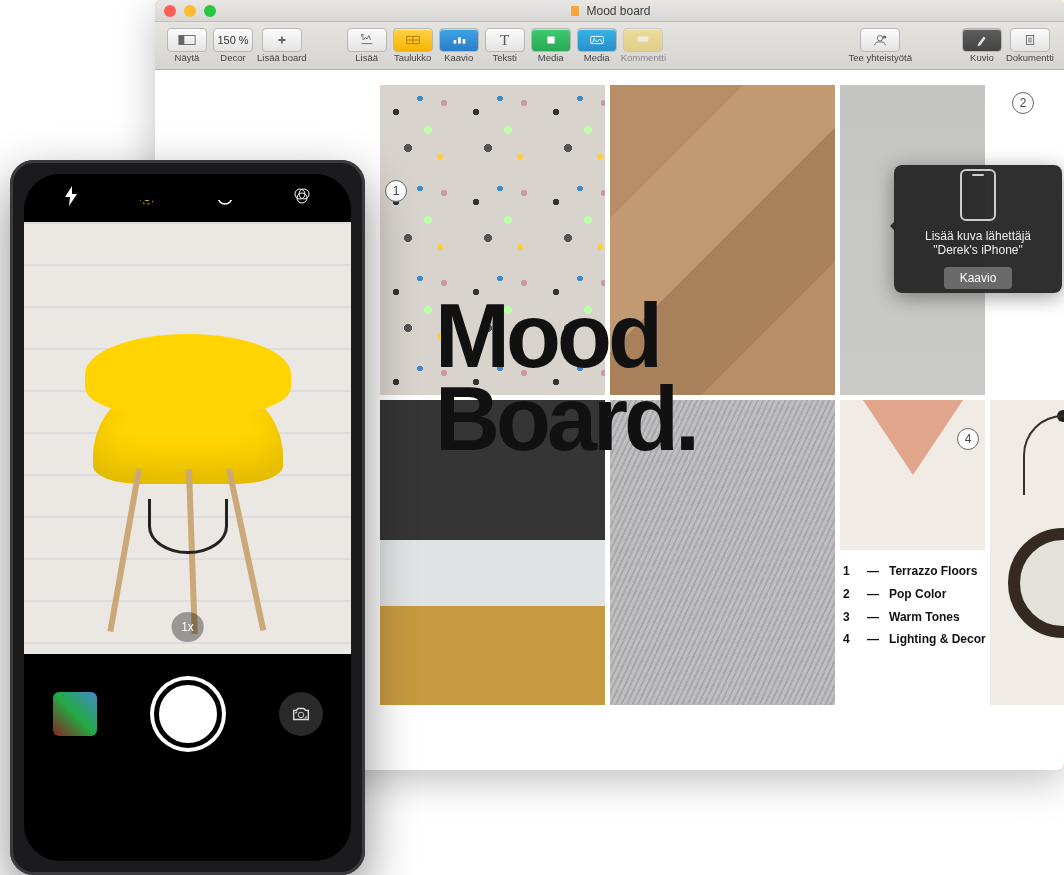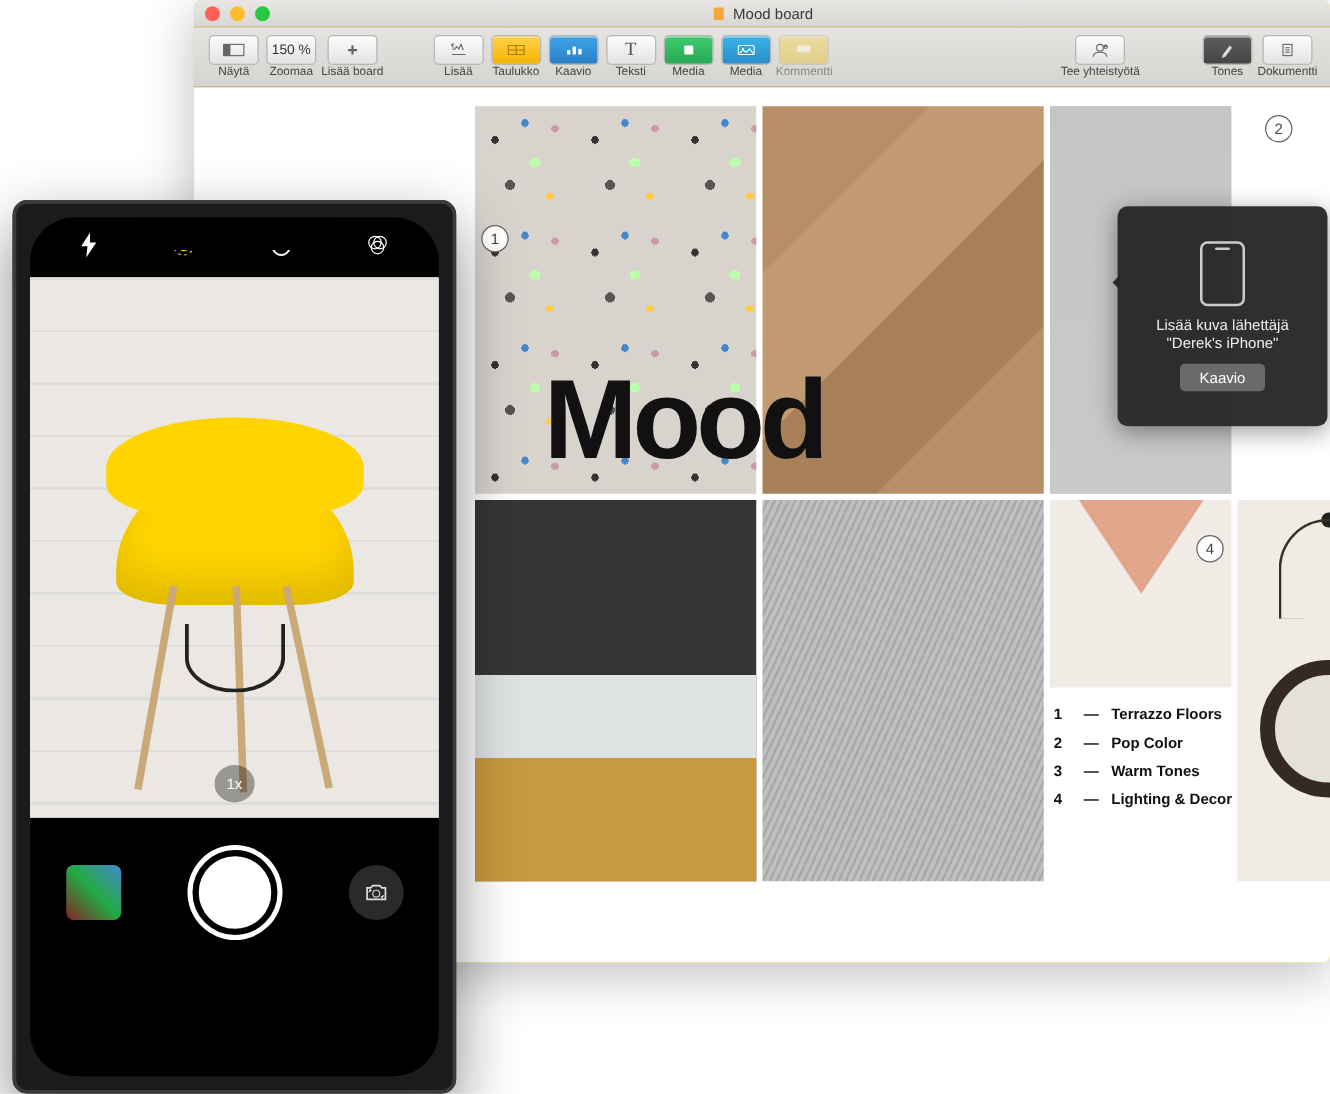--- a/index.html
+++ b/index.html
@@ -9,21 +9,21 @@
   font-family: -apple-system, "Helvetica Neue", Arial, sans-serif;
   position: relative;
   overflow: hidden;
 }
 
 
 .mac-window {
   position: absolute;
   left: 155px; top: 0;
   width: 909px; height: 770px;
-  background: #fde047;
+  background: #eab308;
   border-radius: 6px;
   box-shadow: 0 10px 40px rgba(0,0,0,0.25);
   overflow: hidden;
 }
 .titlebar {
   height: 22px;
   background: linear-gradient(#e9e7e5,#d9d7d4);
   display: flex; align-items: center;
   position: relative;
   border-bottom: 1px solid #bdbdbd;
@@ -116,42 +116,42 @@
   position:absolute;
   width:22px;height:22px;border-radius:50%;
   border:1.5px solid #666;background:#fff;
   display:flex;align-items:center;justify-content:center;
   font-size:12px;font-weight:500;color:#444;z-index:6;
 }
 
 .popover{
   position:absolute; right:2px; top:165px;
   width:168px; background:rgba(40,40,40,0.97);
-  border-radius:8px; padding:28px 10px;
+  border-radius:8px; padding:4px 10px;
   text-align:center; color:#eee; font-size:12px;
   z-index:20;
   box-shadow:0 4px 20px rgba(0,0,0,.4);
 }
 .popover::before{
   content:"";position:absolute;left:-10px;top:55px;
   border:6px solid transparent;border-right-color:rgba(40,40,40,0.97);
 }
 .popover .phone-ic{width:36px;height:52px;border:2px solid #ccc;border-radius:6px;margin:0 auto 8px;position:relative}
 .popover .phone-ic::after{content:"";position:absolute;left:50%;top:3px;transform:translateX(-50%);width:12px;height:2px;background:#ccc;border-radius:2px}
 .popover button{
   margin-top:10px;background:#6a6a6a;border:none;color:#fff;
   font-size:12px;padding:4px 16px;border-radius:4px;cursor:pointer;
 }
 
 
 .iphone{
   position:absolute; left:10px; top:160px;
   width:355px; height:715px;
   background:#1b1b1d;
-  border-radius:12px;
+  border-radius:24px;
   box-shadow: 0 0 0 3px #3b3b3d inset, 0 20px 50px rgba(0,0,0,.45);
   z-index:30;
 }
 .screen{position:absolute;inset:14px;border-radius:36px;background:#000;overflow:hidden}
 .notch{position:absolute;left:50%;top:0;transform:translateX(-50%);width:160px;height:26px;background:#000;border-radius:0 0 16px 16px;z-index:5}
 .cam-top{height:48px;background:#000;display:flex;align-items:center;justify-content:space-around;padding:0 10px}
 .cam-top .ic{color:#fff;font-size:18px}
 .cam-top .ic.live{color:#ffd60a}
 .viewfinder{
   position:relative;height:432px;background:#ebe8e4;
@@ -202,21 +202,21 @@
         <div class="tb-ic">
             <svg viewBox="0 0 20 14">
               <rect x="1" y="2" width="18" height="10" fill="none" stroke="#666"></rect>
               <rect x="1" y="2" width="6" height="10" fill="#666"></rect>
             </svg>
           </div>
         <span>Näytä</span>
       </div>
       <div class="tb-btn">
         <div class="tb-ic wide" style="font-size:11px;color:#333">150 %</div>
-        <span>Zoomaa</span>
+        <span>Decor</span>
       </div>
       <div class="tb-btn">
         <div class="tb-ic">
             <svg viewBox="0 0 20 14">
               <path d="M10 3v8M6 7h8" stroke="#666" stroke-width="2"></path>
             </svg>
           </div>
         <span>Lisää board</span>
       </div>
     </div>
@@ -301,21 +301,21 @@
 
     <div style="width:40px"></div>
 
     <div class="tb-group">
       <div class="tb-btn">
         <div class="tb-ic" style="background:linear-gradient(#5e5e5e,#444)">
             <svg viewBox="0 0 20 14">
               <path d="M6 11l6-8 2 2-6 8-3 1z" fill="#ddd"></path>
             </svg>
           </div>
-        <span>Tones</span>
+        <span>Kuvio</span>
       </div>
       <div class="tb-btn">
         <div class="tb-ic">
             <svg viewBox="0 0 20 14">
               <rect x="6" y="2" width="8" height="10" fill="none" stroke="#666"></rect>
               <path d="M8 5h4M8 7h4M8 9h4" stroke="#666"></path>
             </svg>
           </div>
         <span>Dokumentti</span>
       </div>
@@ -334,20 +334,21 @@
         <div class="lamp-shade"></div>
       </div>
       <div class="tile mirror">
         <div class="hook"></div>
         <div class="strap"></div>
         <div class="mirror-circle"></div>
       </div>
 
       <div class="board-title">
         <div>Mood</div>
+        <div>Board.</div>
       </div>
 
       <div class="callout" style="left:230px;top:110px">1</div>
       <div class="callout" style="right:30px;top:22px">2</div>
       <div class="callout" style="left:802px;top:358px">4</div>
 
       <div class="legend">
         <div class="row">
             <span class="num">1</span>
             <span>—</span>

